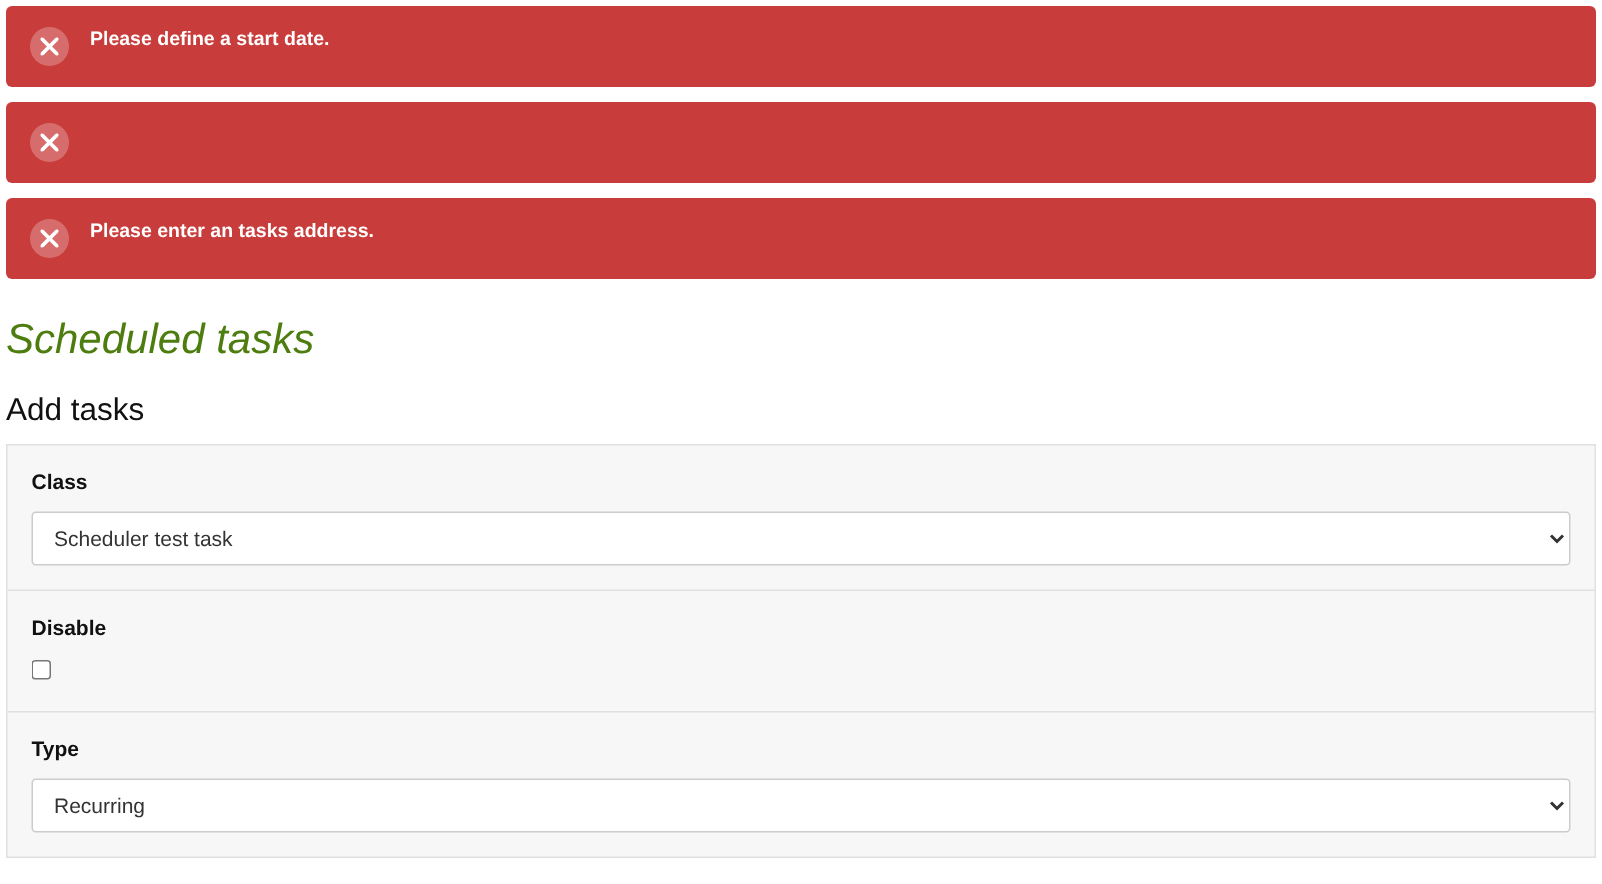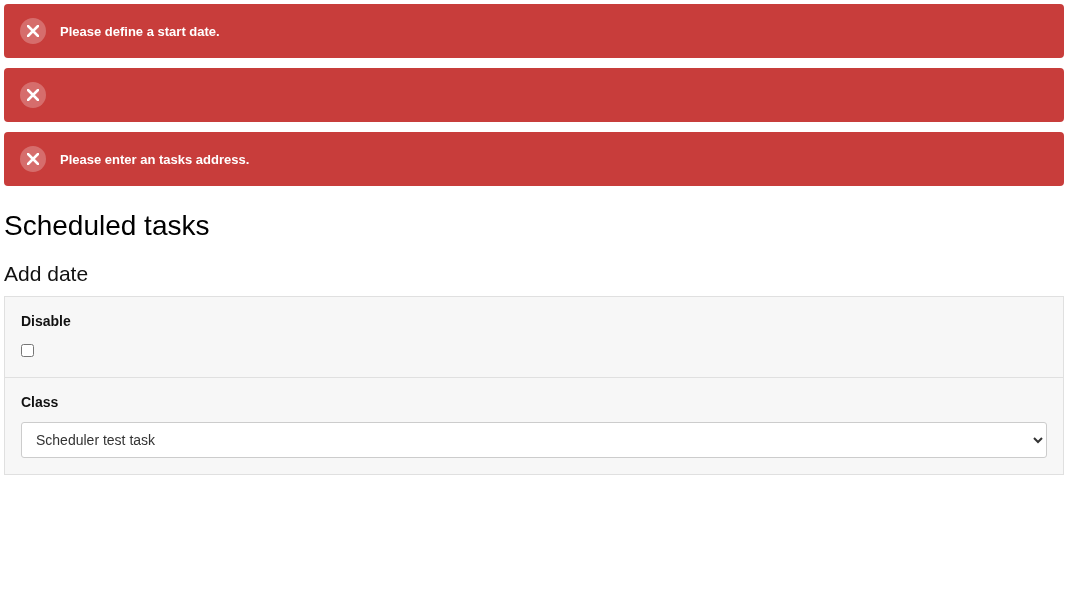--- a/index.html
+++ b/index.html
@@ -13,21 +13,21 @@
       padding: 0;
       width: 1068px;
     }
     .alert {
       background-color: #c83d3b;
       color: #ffffff;
       margin: 4px 4px 10px 4px;
       border-radius: 4px;
       padding: 14px 16px;
       display: flex;
-      align-items: center;
+      align-items: flex-start;
       font-size: 13px;
       font-weight: 600;
     }
     .alert-icon {
       width: 26px;
       height: 26px;
       border-radius: 50%;
       background-color: rgba(255,255,255,0.25);
       display: flex;
       align-items: center;
@@ -35,22 +35,23 @@
       margin-right: 14px;
       flex-shrink: 0;
     }
     .alert-icon svg {
       width: 12px;
       height: 12px;
     }
     .page-title {
       font-size: 28px;
       font-weight: 400;
-      color: #000000;
+      color: #4d7c0f;
       padding: 14px 4px 6px 4px;
+      font-style: italic;
     }
     .section-title {
       font-size: 21px;
       font-weight: 400;
       color: #111;
       padding: 14px 4px 10px 4px;
     }
     .form-panel {
       margin: 0 4px;
       border: 1px solid #e0e0e0;
@@ -111,30 +112,36 @@
 <div class="alert">
   <span class="alert-icon">
     <svg viewBox="0 0 12 12">
         <path d="M1 1 L11 11 M11 1 L1 11" stroke="#ffffff" stroke-width="2.5" stroke-linecap="round" fill="none"></path>
       </svg>
   </span>
   <span>Please enter an tasks address.</span>
 </div>
 
 <h1 class="page-title">Scheduled tasks</h1>
-<h2 class="section-title">Add date</h2>
+<h2 class="section-title">Add tasks</h2>
 
 <div class="form-panel">
-
-  <div class="form-row form-row-checkbox">
-    <label class="form-label">Disable</label>
-    <input type="checkbox" style="">
-  </div>
 
   <div class="form-row">
     <label class="form-label">Class</label>
     <select>
       <option>Scheduler test task</option>
     </select>
   </div>
 
+  <div class="form-row form-row-checkbox">
+    <label class="form-label">Disable</label>
+    <input type="checkbox" style="">
+  </div>
+
+  <div class="form-row">
+    <label class="form-label">Type</label>
+    <select>
+      <option>Recurring</option>
+    </select>
+  </div>
 
 </div>
 
 </body></html>

